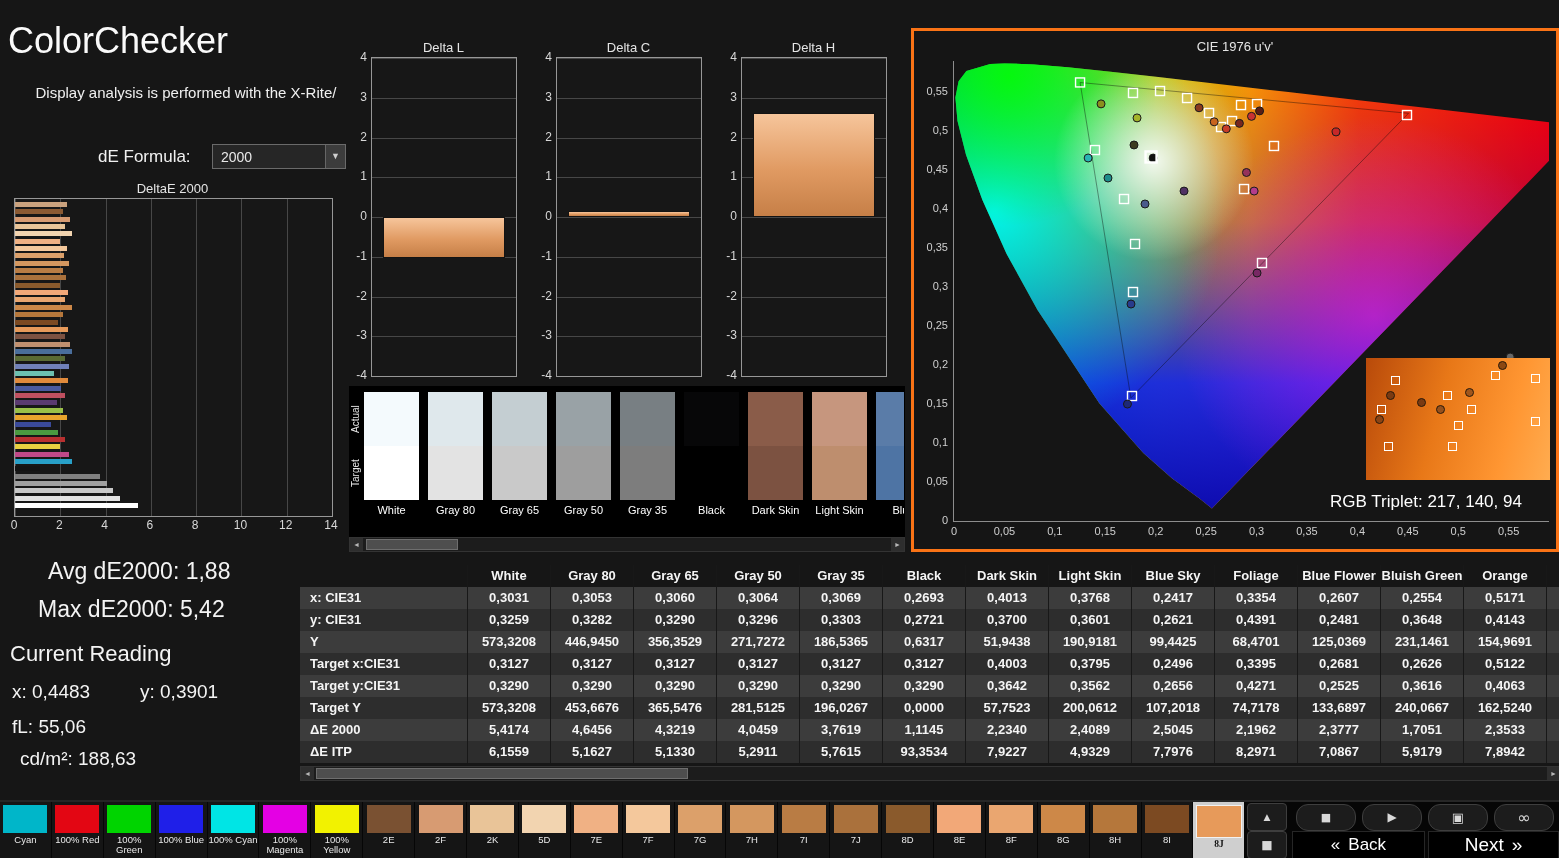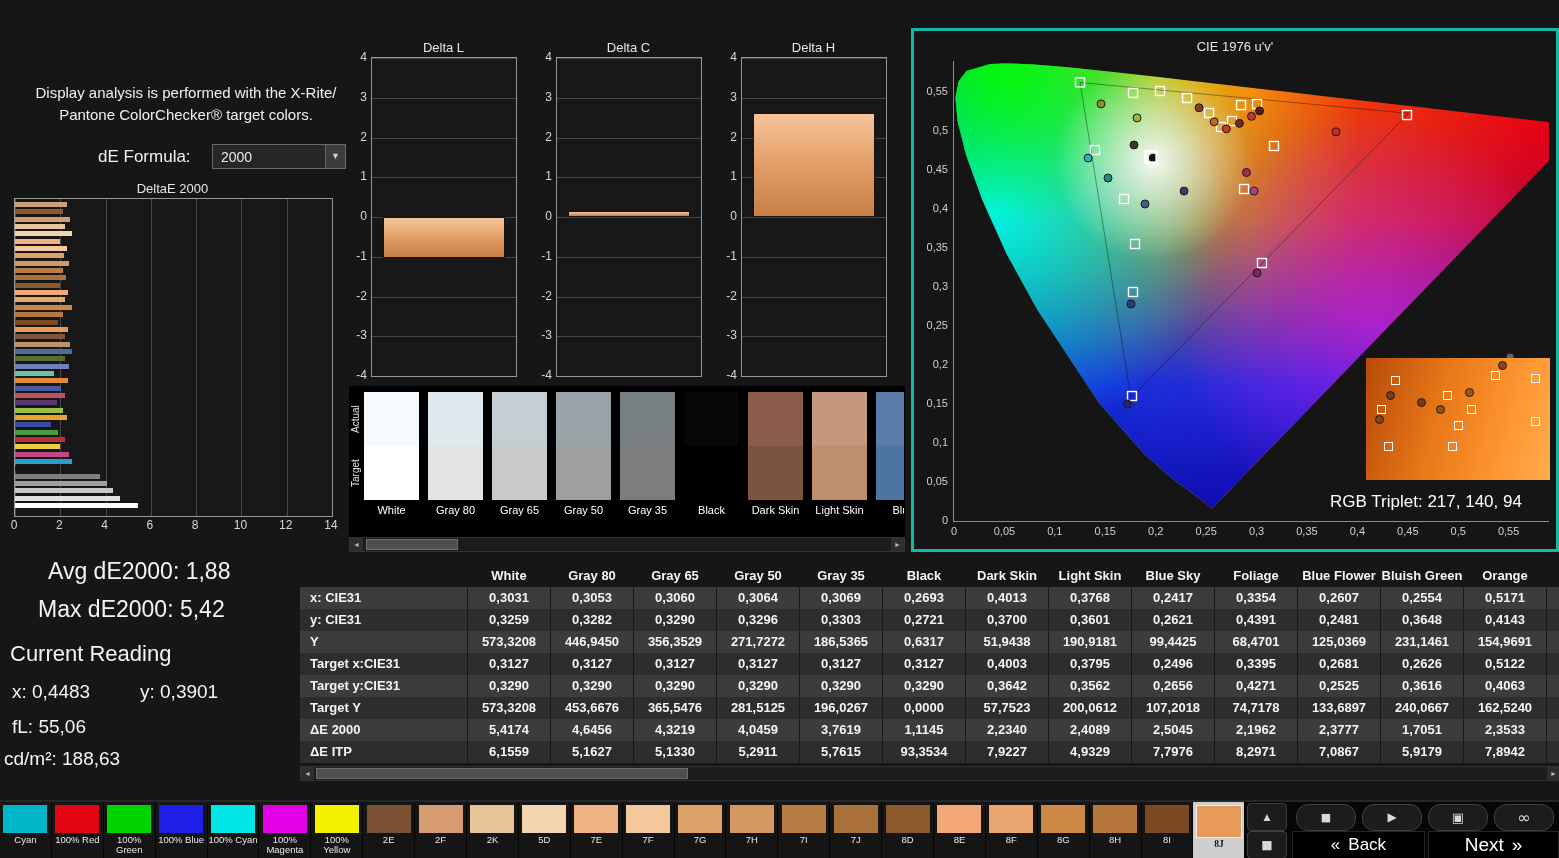--- a/index.html
+++ b/index.html
@@ -42,42 +42,42 @@
   #swatch-row{position:absolute;left:15px;top:6px;width:540px;height:130px;display:flex;overflow:hidden;}
   .swatch{flex:0 0 55px;margin-right:9px;}
   .sw-a,.sw-t{height:54px;}
   .sw-label{margin-top:4px;font-size:11px;color:#fff;text-align:center;white-space:nowrap;}
   .hscroll{position:absolute;background:#1c1c1c;border:1px solid #333;height:13px;}
   .hs-arrow{position:absolute;top:0;width:13px;height:100%;background:#2e2e2e;color:#b8b8b8;font-size:7px;
             line-height:13px;text-align:center;cursor:pointer;}
   .hs-thumb{position:absolute;top:1px;height:9px;background:#4e4e4e;border:1px solid #6e6e6e;cursor:pointer;}
 
   
-  #cie-panel{left:911px;top:28px;width:642px;height:518px;border:3px solid #14b8a6;background:#151515;}
+  #cie-panel{left:911px;top:28px;width:642px;height:518px;border:3px solid #f97316;background:#151515;}
   #cie-title{position:absolute;left:0;top:8px;width:100%;text-align:center;font-size:13px;color:#e5e5e5;}
   #cie-plot{position:absolute;left:39px;top:30px;width:595px;height:460px;
             border-left:1px solid #8d8d8d;border-bottom:1px solid #8d8d8d;}
   #cie-svg{position:absolute;left:0;top:0;}
   .cie-ylab{position:absolute;left:-6px;transform:translateX(-100%);font-size:11px;color:#cfcfcf;}
   .cie-xlab{position:absolute;top:464px;transform:translateX(-50%);font-size:11px;color:#cfcfcf;}
   #cie-inset{position:absolute;left:412px;top:297px;width:184px;height:122px;
      background:linear-gradient(105deg,#b84a0a 0%,#e87818 40%,#ff9632 75%,#ffac50 100%);}
   .in-sq{position:absolute;width:9px;height:9px;border:1.5px solid #fff;box-sizing:border-box;}
   .in-dot{position:absolute;width:9px;height:9px;border-radius:50%;border:1px solid #2a1a0a;box-sizing:border-box;}
   #rgb-label{position:absolute;left:352px;top:431px;width:240px;text-align:center;font-size:17px;color:#fff;}
 
   
   .stat{color:#f4f4f4;}
   #stat-avg{left:48px;top:558px;font-size:23px;}
   #stat-max{left:38px;top:596px;font-size:23px;}
   #stat-cur{left:10px;top:641px;font-size:22px;}
   #stat-x{left:12px;top:681px;font-size:19px;}
   #stat-y{left:140px;top:681px;font-size:19px;}
   #stat-fl{left:12px;top:716px;font-size:19px;}
-  #stat-cd{left:4px;top:748px;font-size:19px;}
+  #stat-cd{left:20px;top:748px;font-size:19px;}
 
   
   #data-table{left:300px;top:565px;width:1259px;overflow:hidden;}
   .trow{display:flex;height:22px;line-height:22px;}
   .tcell{flex:0 0 82px;text-align:center;font-size:13px;font-weight:700;color:#f5f5f5;
          border-right:1px solid #181818;overflow:hidden;white-space:nowrap;}
   .tlabel{flex:0 0 168px;text-align:left;padding-left:10px;box-sizing:border-box;}
   .thead .tcell{background:#161616;}
   #table-scroll{left:300px;top:766px;width:1259px;}
 
@@ -97,23 +97,23 @@
   #btn-back,#btn-next{position:absolute;background:#000;border:1px solid #262626;color:#fff;
            display:flex;align-items:center;justify-content:center;gap:8px;cursor:pointer;}
   #btn-back{left:1292px;top:831px;width:131px;height:26px;font-size:17px;}
   #btn-next{left:1428px;top:831px;width:129px;height:26px;font-size:19px;}
 </style>
 </head>
 <body>
 
 <div id="screen">
 
+  <div class="abs" id="app-title">ColorChecker</div>
   <div class="abs" id="desc">
     <div>Display analysis is performed with the X-Rite/</div>
-    <div>Pantone ColorChecker® target colors.</div>
   </div>
   <div class="abs" id="formula-label">dE Formula:</div>
   <div class="abs" id="formula-select">
     <span>2000</span>
     <span id="formula-arrow">▼</span>
   </div>
 
   <div class="abs" id="deltae-title">DeltaE 2000</div>
   <div class="abs" id="deltae-plot">
     <div id="deltae-bars">

